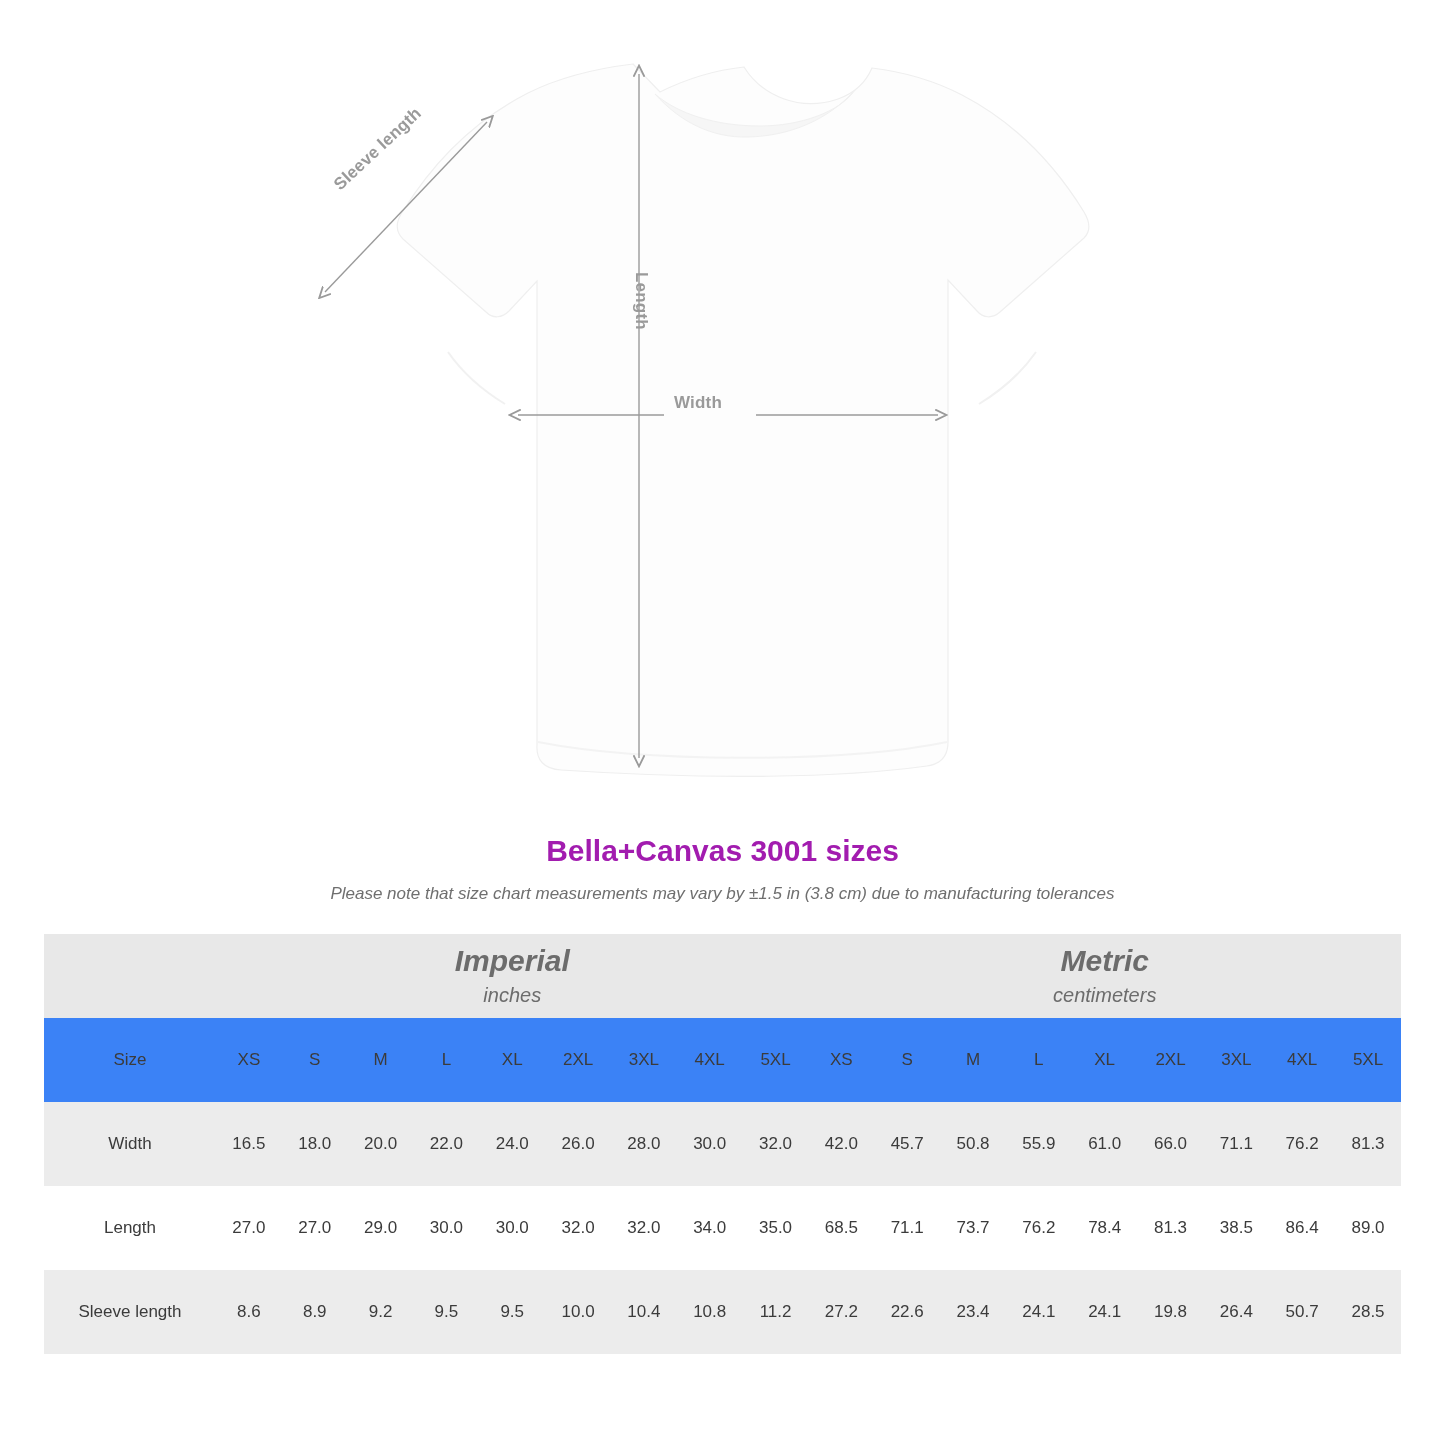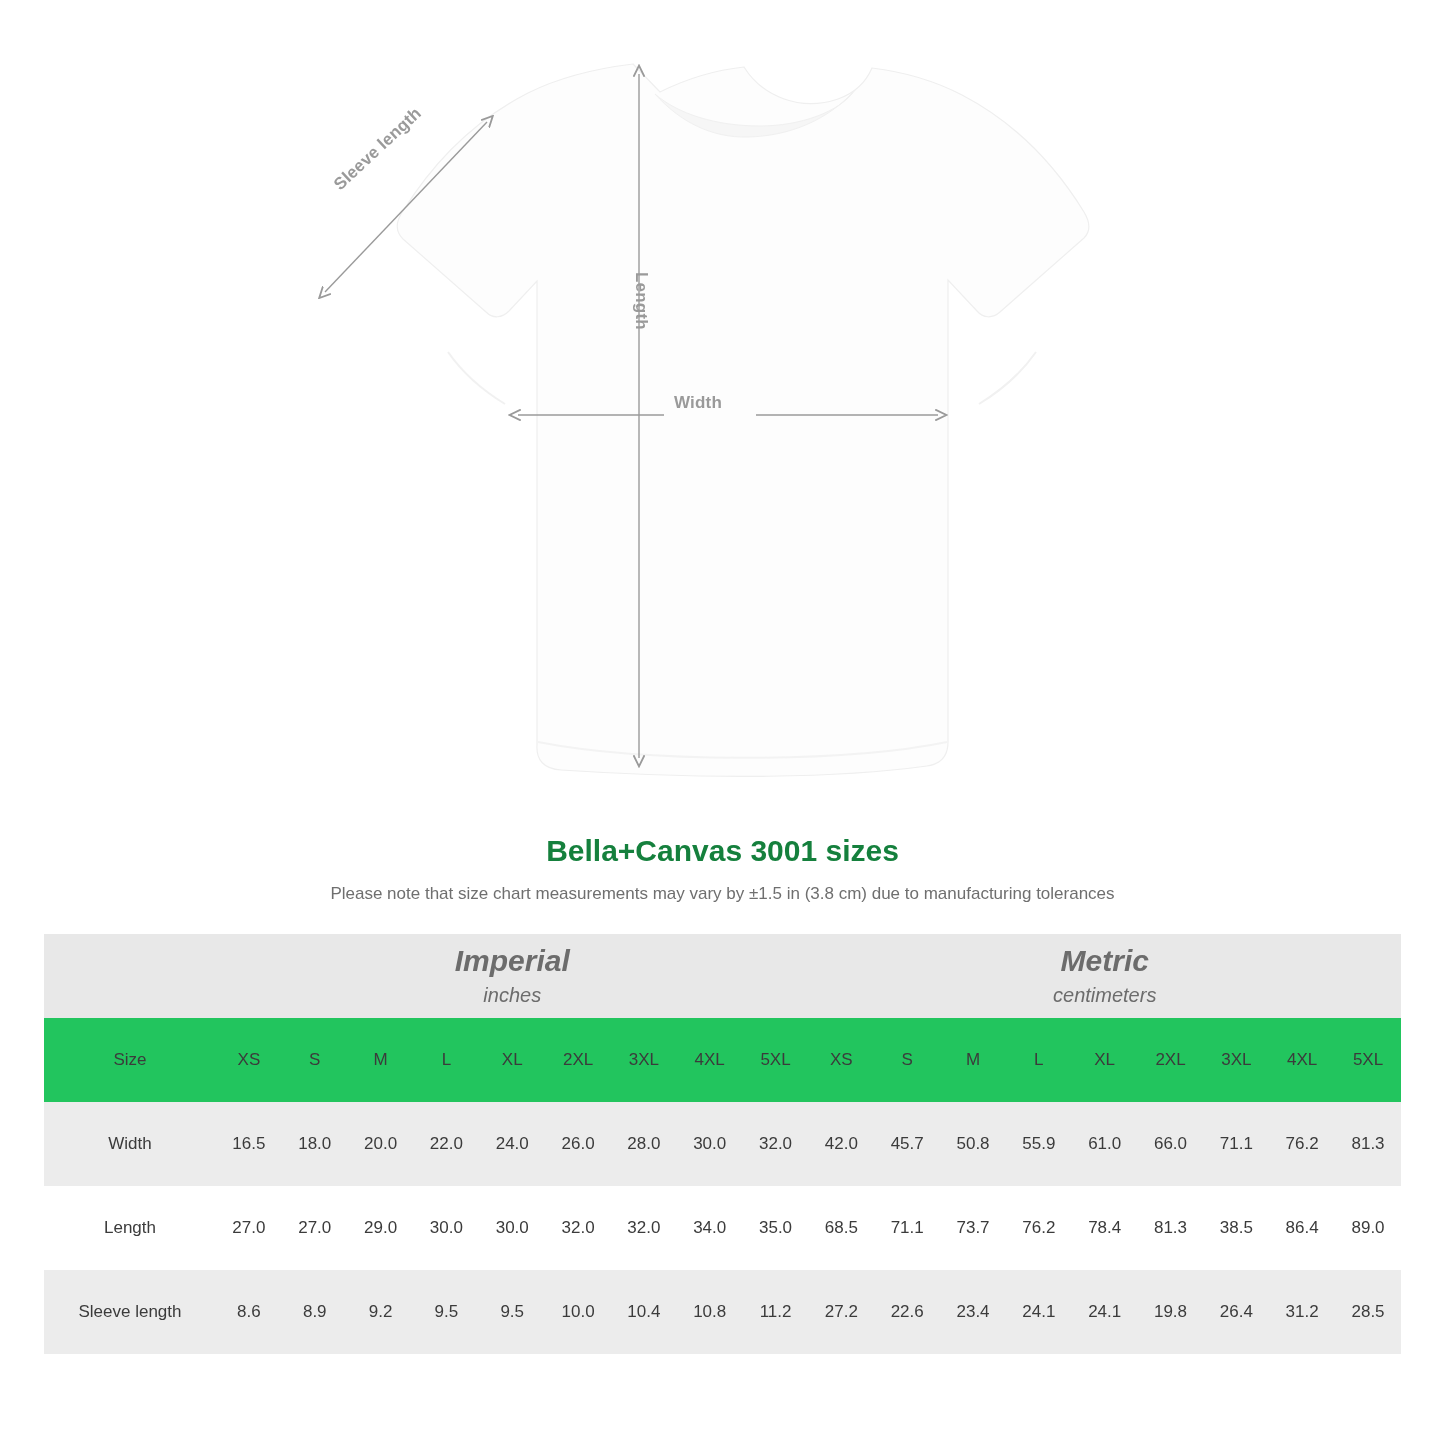--- a/index.html
+++ b/index.html
@@ -55,25 +55,26 @@
   }
 
   
   .title-block {
     text-align: center;
     margin-top: 4px;
   }
   .chart-title {
     font-size: 30px;
     font-weight: bold;
-    color: #15803d;
+    color: #a21caf;
     margin: 0 0 16px 0;
   }
   .chart-note {
     font-size: 17px;
+    font-style: italic;
     color: #6f6f6f;
     margin: 0;
   }
 
   
   .table-wrap {
     margin: 30px 44px 0 44px;
   }
   table.size-table {
     border-collapse: collapse;
@@ -106,21 +107,21 @@
     color: #6c6c6c;
     line-height: 1.5;
   }
   .row-head {
     font-weight: bold;
     color: #3b3b3b;
     font-size: 17px;
   }
   tr.row-white td { background: #ffffff; }
   tr.row-grey td { background: #ececec; }
-  tr.row-head-row td { background: #22c55e; }
+  tr.row-head-row td { background: #3b82f6; }
   td.label-cell { width: 172px; }
   td.data-cell { width: 65.8px; }
   td.corner { background: #e8e8e8; }
 </style>
 </head>
 <body>
 
 <div class="page">
 
   <div class="illustration">
@@ -280,20 +281,20 @@
           <td class="data-cell">10.4</td>
           <td class="data-cell">10.8</td>
           <td class="data-cell">11.2</td>
           <td class="data-cell">27.2</td>
           <td class="data-cell">22.6</td>
           <td class="data-cell">23.4</td>
           <td class="data-cell">24.1</td>
           <td class="data-cell">24.1</td>
           <td class="data-cell">19.8</td>
           <td class="data-cell">26.4</td>
-          <td class="data-cell">31.2</td>
+          <td class="data-cell">50.7</td>
           <td class="data-cell">28.5</td>
         </tr>
       </tbody>
     </table>
   </div>
 
 </div>
 
 </body></html>

